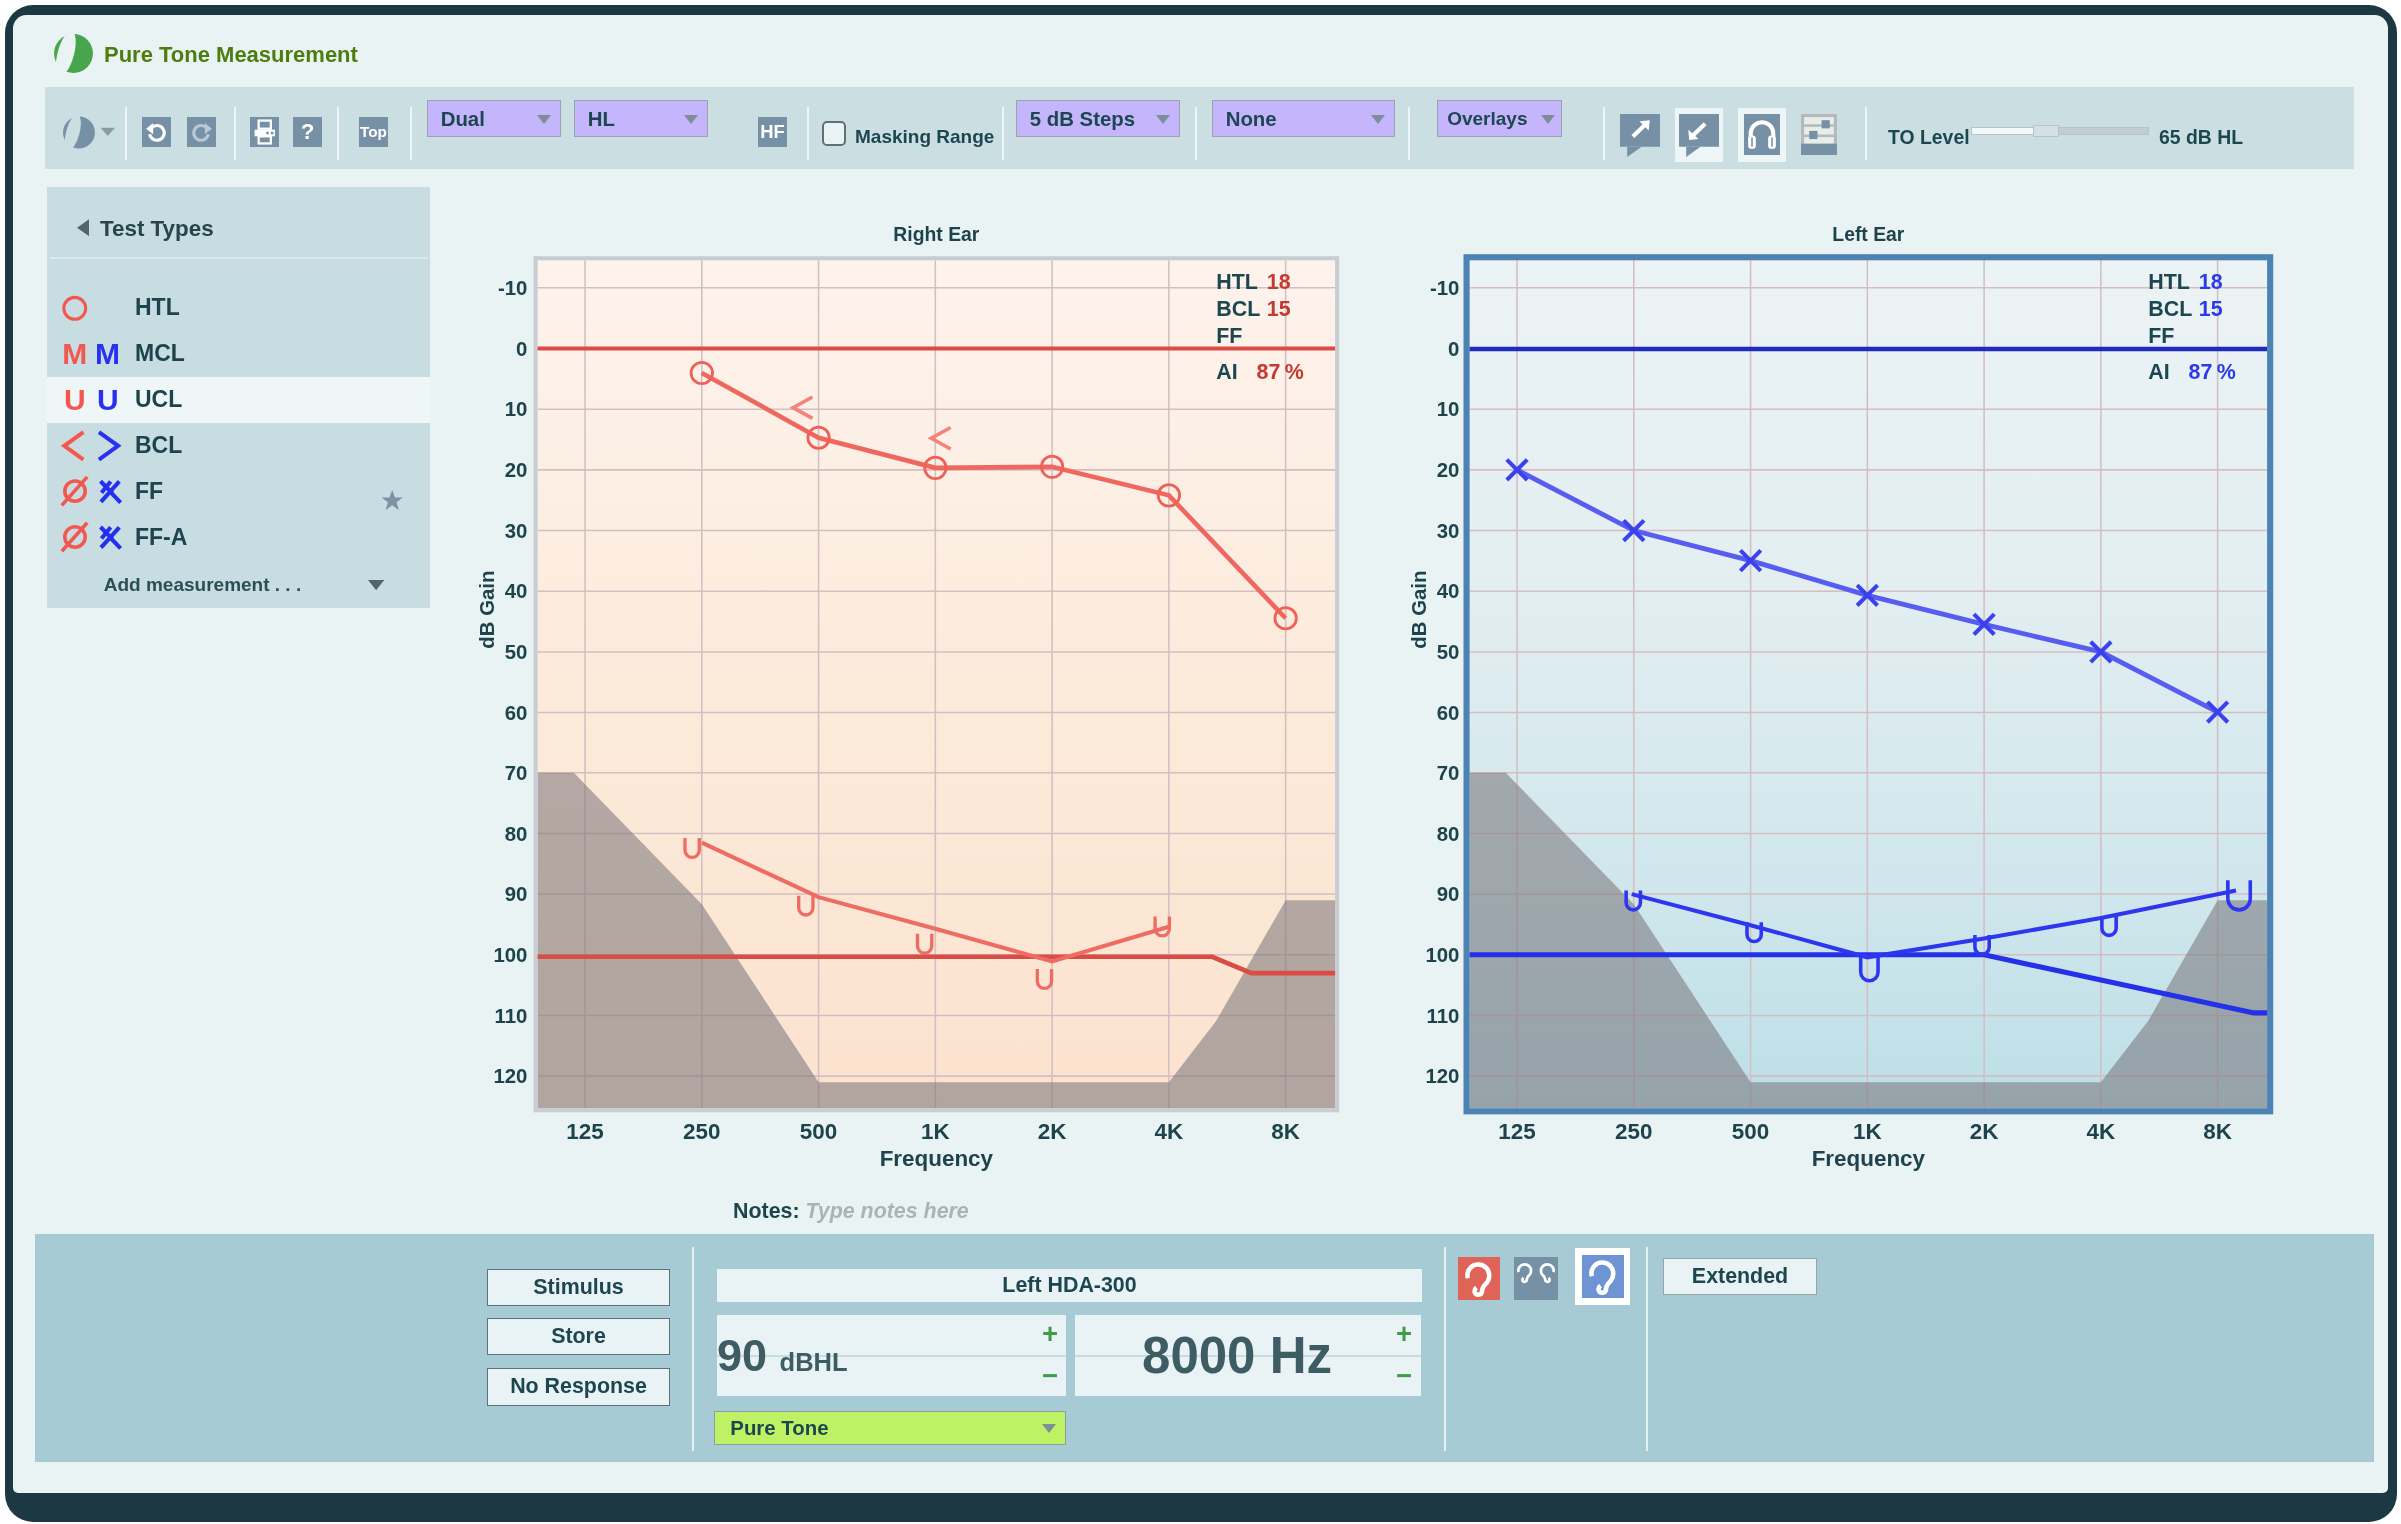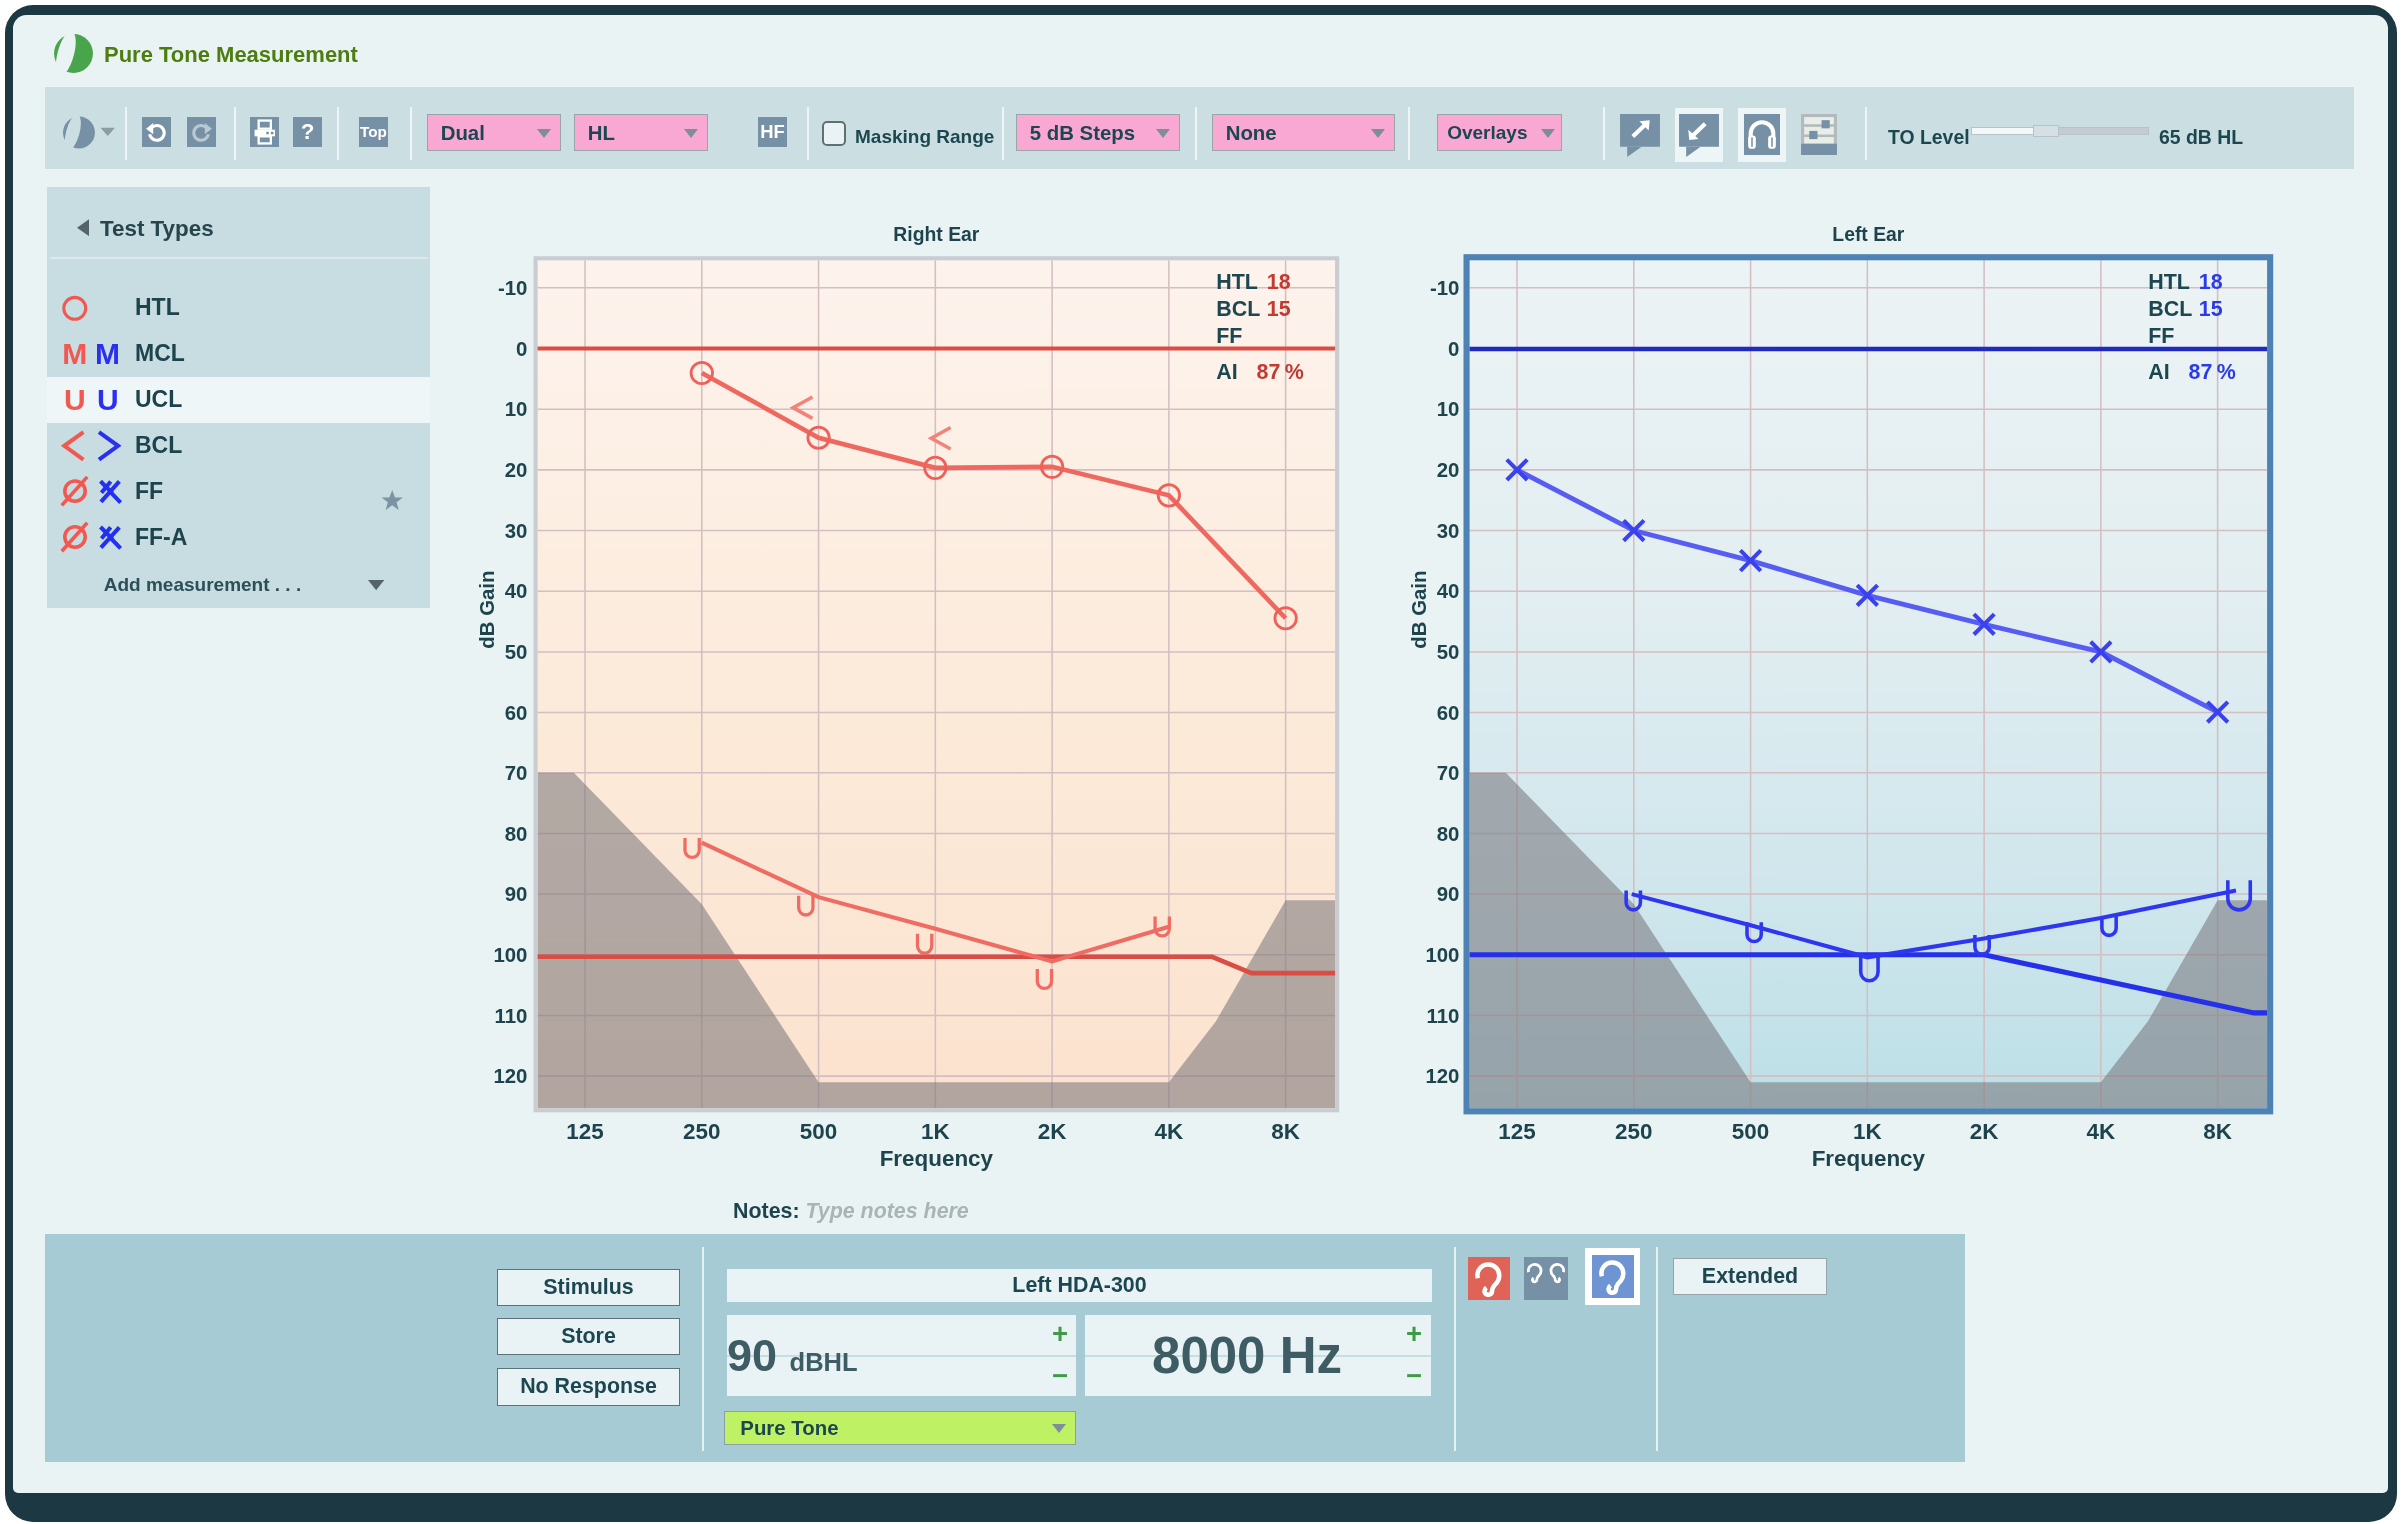--- a/index.html
+++ b/index.html
@@ -3,21 +3,21 @@
 <meta charset="utf-8">
 <style>
 *{margin:0;padding:0;box-sizing:border-box}
 html,body{width:2401px;height:1525px;background:#fff}
 #root{position:relative;width:2401px;height:1525px;font-family:"Liberation Sans",sans-serif;overflow:hidden}
 #frame{position:absolute;left:4.6px;top:5.1px;width:2392px;height:1517px;background:#1c3842;border-radius:28px}
 #win{position:absolute;left:13.3px;top:15.3px;width:2375px;height:1478px;background:#e9f3f3;border-radius:13.3px 13.3px 5.1px 5.1px}
 .abs{position:absolute}
 .tbtn{position:absolute;width:29px;height:30px;background:#7691a5;top:30px}
 .sep{position:absolute;width:2px;top:20.4px;height:53px;background:#eef5f6}
-.dd{position:absolute;top:27px;height:37px;background:#f9a8d4;border:1.5px solid #98a5ab}
+.dd{position:absolute;top:13px;height:37px;background:#c4b5fd;border:1.5px solid #98a5ab}
 .ddt{position:absolute;left:12.7px;top:7.1px;font-size:20.4px;font-weight:bold;color:#1d4750}
 .dda{position:absolute;right:9.2px;top:14.3px;width:0;height:0;border-left:7.6px solid transparent;border-right:7.6px solid transparent;border-top:9.2px solid #7c8f99}
 .btn{position:absolute;background:#e9f2f4;border:1.5px solid #5f7277;color:#1d4750;font-weight:bold;font-size:21.4px;text-align:center}
 </style>
 </head>
 <body>
 <div id="root">
 <div id="frame"></div>
 <div id="win"></div>
 
@@ -378,21 +378,21 @@
         <text x="4120" y="2234">4K</text>
         <text x="4349" y="2234">8K</text>
         <text x="3664" y="2287">Frequency</text>
         <text x="3664" y="474" font-size="38">Left Ear</text>
       </g>
       <text x="2797" y="1196" font-family="Liberation Sans,sans-serif" font-size="40" font-weight="bold" fill="#1d434c" text-anchor="middle" transform="rotate(-90 2797 1196)">dB Gain</text>
     </svg>
 
 <div class="abs" style="left:733px;top:1199px;font-size:21.4px;font-weight:bold;color:#1d434c">Notes: <span style="font-weight:bold;font-style:italic;color:#a8b4b6">Type notes here</span></div>
 
-<div class="abs" id="bottombar" style="left:45px;top:1234px;width:1920px;height:228px;background:#a7cbd5">
+<div class="abs" id="bottombar" style="left:35px;top:1234px;width:2339px;height:228px;background:#a7cbd5">
   <div class="btn" style="left:452px;top:35px;width:183px;height:37px;line-height:34px">Stimulus</div>
   <div class="btn" style="left:452px;top:84px;width:183px;height:37px;line-height:34px">Store</div>
   <div class="btn" style="left:452px;top:134px;width:183px;height:38px;line-height:35px">No Response</div>
   <div class="abs" style="left:657px;top:12.7px;width:2px;height:204px;background:#e6f1f2"></div>
   <div class="abs" style="left:682px;top:35px;width:705px;height:33px;background:#e9f2f4;text-align:center;line-height:33px;font-size:21.4px;font-weight:bold;color:#1d4750">Left HDA-300</div>
   <div class="abs" style="left:682px;top:81px;width:349px;height:81px;background:#e9f2f4"></div>
   <div class="abs" style="left:682px;top:121px;width:349px;height:2px;background:#c6dde2"></div>
   <div class="abs" style="left:682px;top:81px;width:326px;height:81px;color:#3d5c63"><span style="font-size:45px;font-weight:bold;line-height:81px">90 <span style="font-size:25.5px">dBHL</span></span></div>
   <div class="abs" style="left:1007px;top:84px;font-size:27.5px;font-weight:bold;color:#3f9b48">+</div>
   <div class="abs" style="left:1007px;top:126px;font-size:27.5px;font-weight:bold;color:#3f9b48">−</div>

